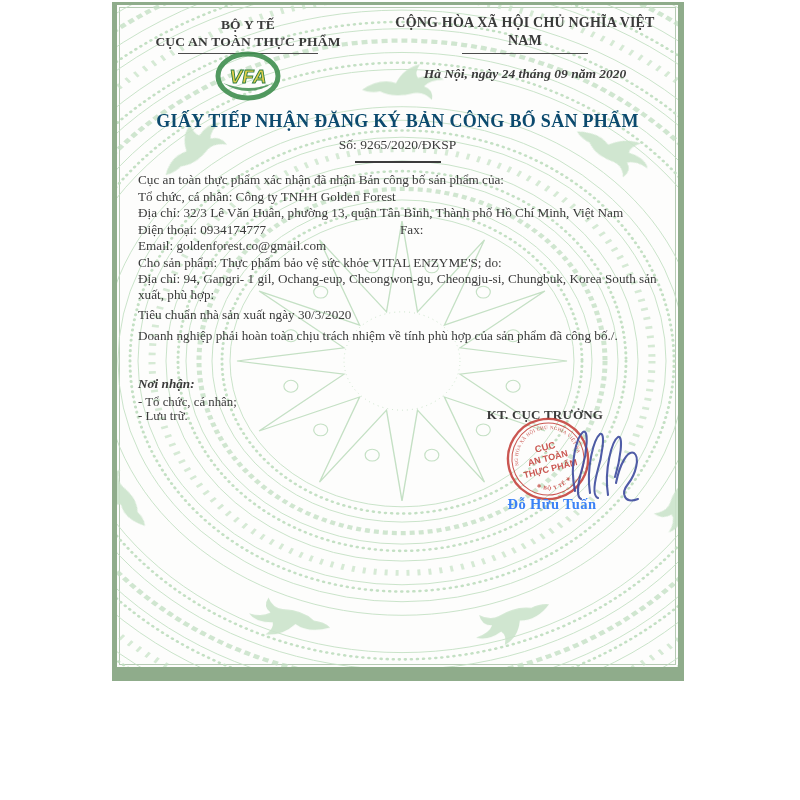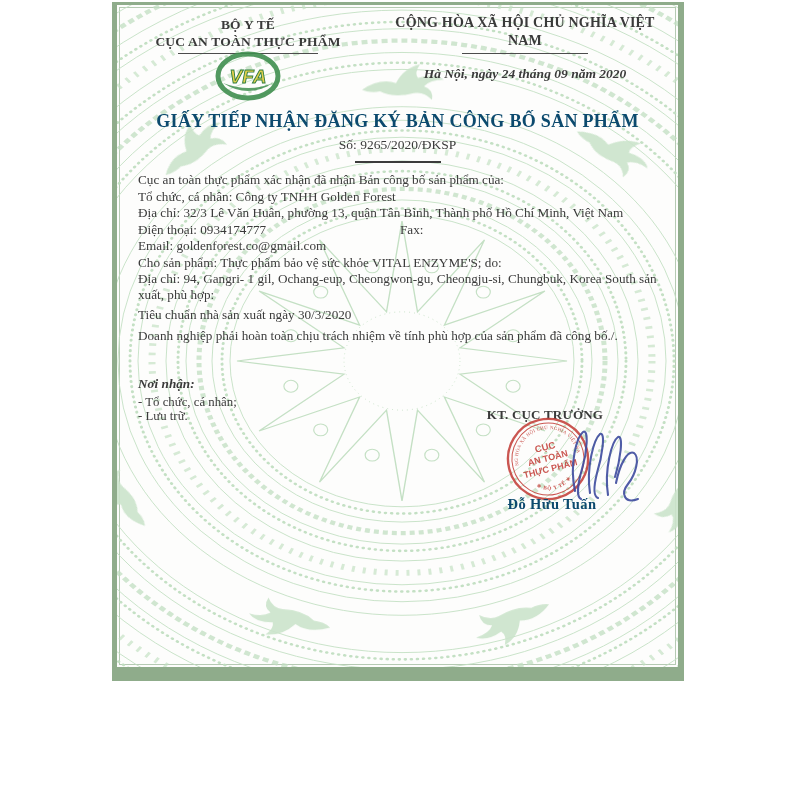--- a/index.html
+++ b/index.html
@@ -49,21 +49,21 @@
   .p-resp{margin-top:5px !important;}
 
   
   .recipients{position:absolute;top:372px;left:21px;font-size:12.8px;line-height:14.5px;}
   .recipients .lbl{font-weight:bold;font-style:italic;font-size:13.2px;margin-bottom:3px;}
   .sig-title{position:absolute;top:371px;left:328px;width:200px;text-align:center;
     font-weight:bold;font-size:13px;line-height:14px;letter-spacing:.2px;margin-top:32px;}
   .stamp{position:absolute;left:376px;top:399px;}
   .signature{position:absolute;left:448px;top:406px;}
   .signer-name{position:absolute;top:491px;left:335px;width:200px;text-align:center;
-    font-weight:bold;font-size:14.5px;letter-spacing:.4px;color:#0c4a6e;}
+    font-weight:bold;font-size:14.5px;letter-spacing:.4px;color:#3b82f6;}
 </style>
 </head>
 <body>
 
 <div class="photo">
 <div class="page">
 
   <svg class="watermark" viewBox="0 0 561 781" preserveAspectRatio="none" aria-hidden="true">
     <defs>
       <path id="bird" d="M245 100 q 18 -14 34 -8 q 8 -18 24 -22 q -6 10 -2 16 q 16 -6 26 2 q -14 0 -20 8 q 10 4 8 16 q -8 -10 -18 -8 q -20 6 -34 -2 q -10 2 -18 -2 z"></path>

